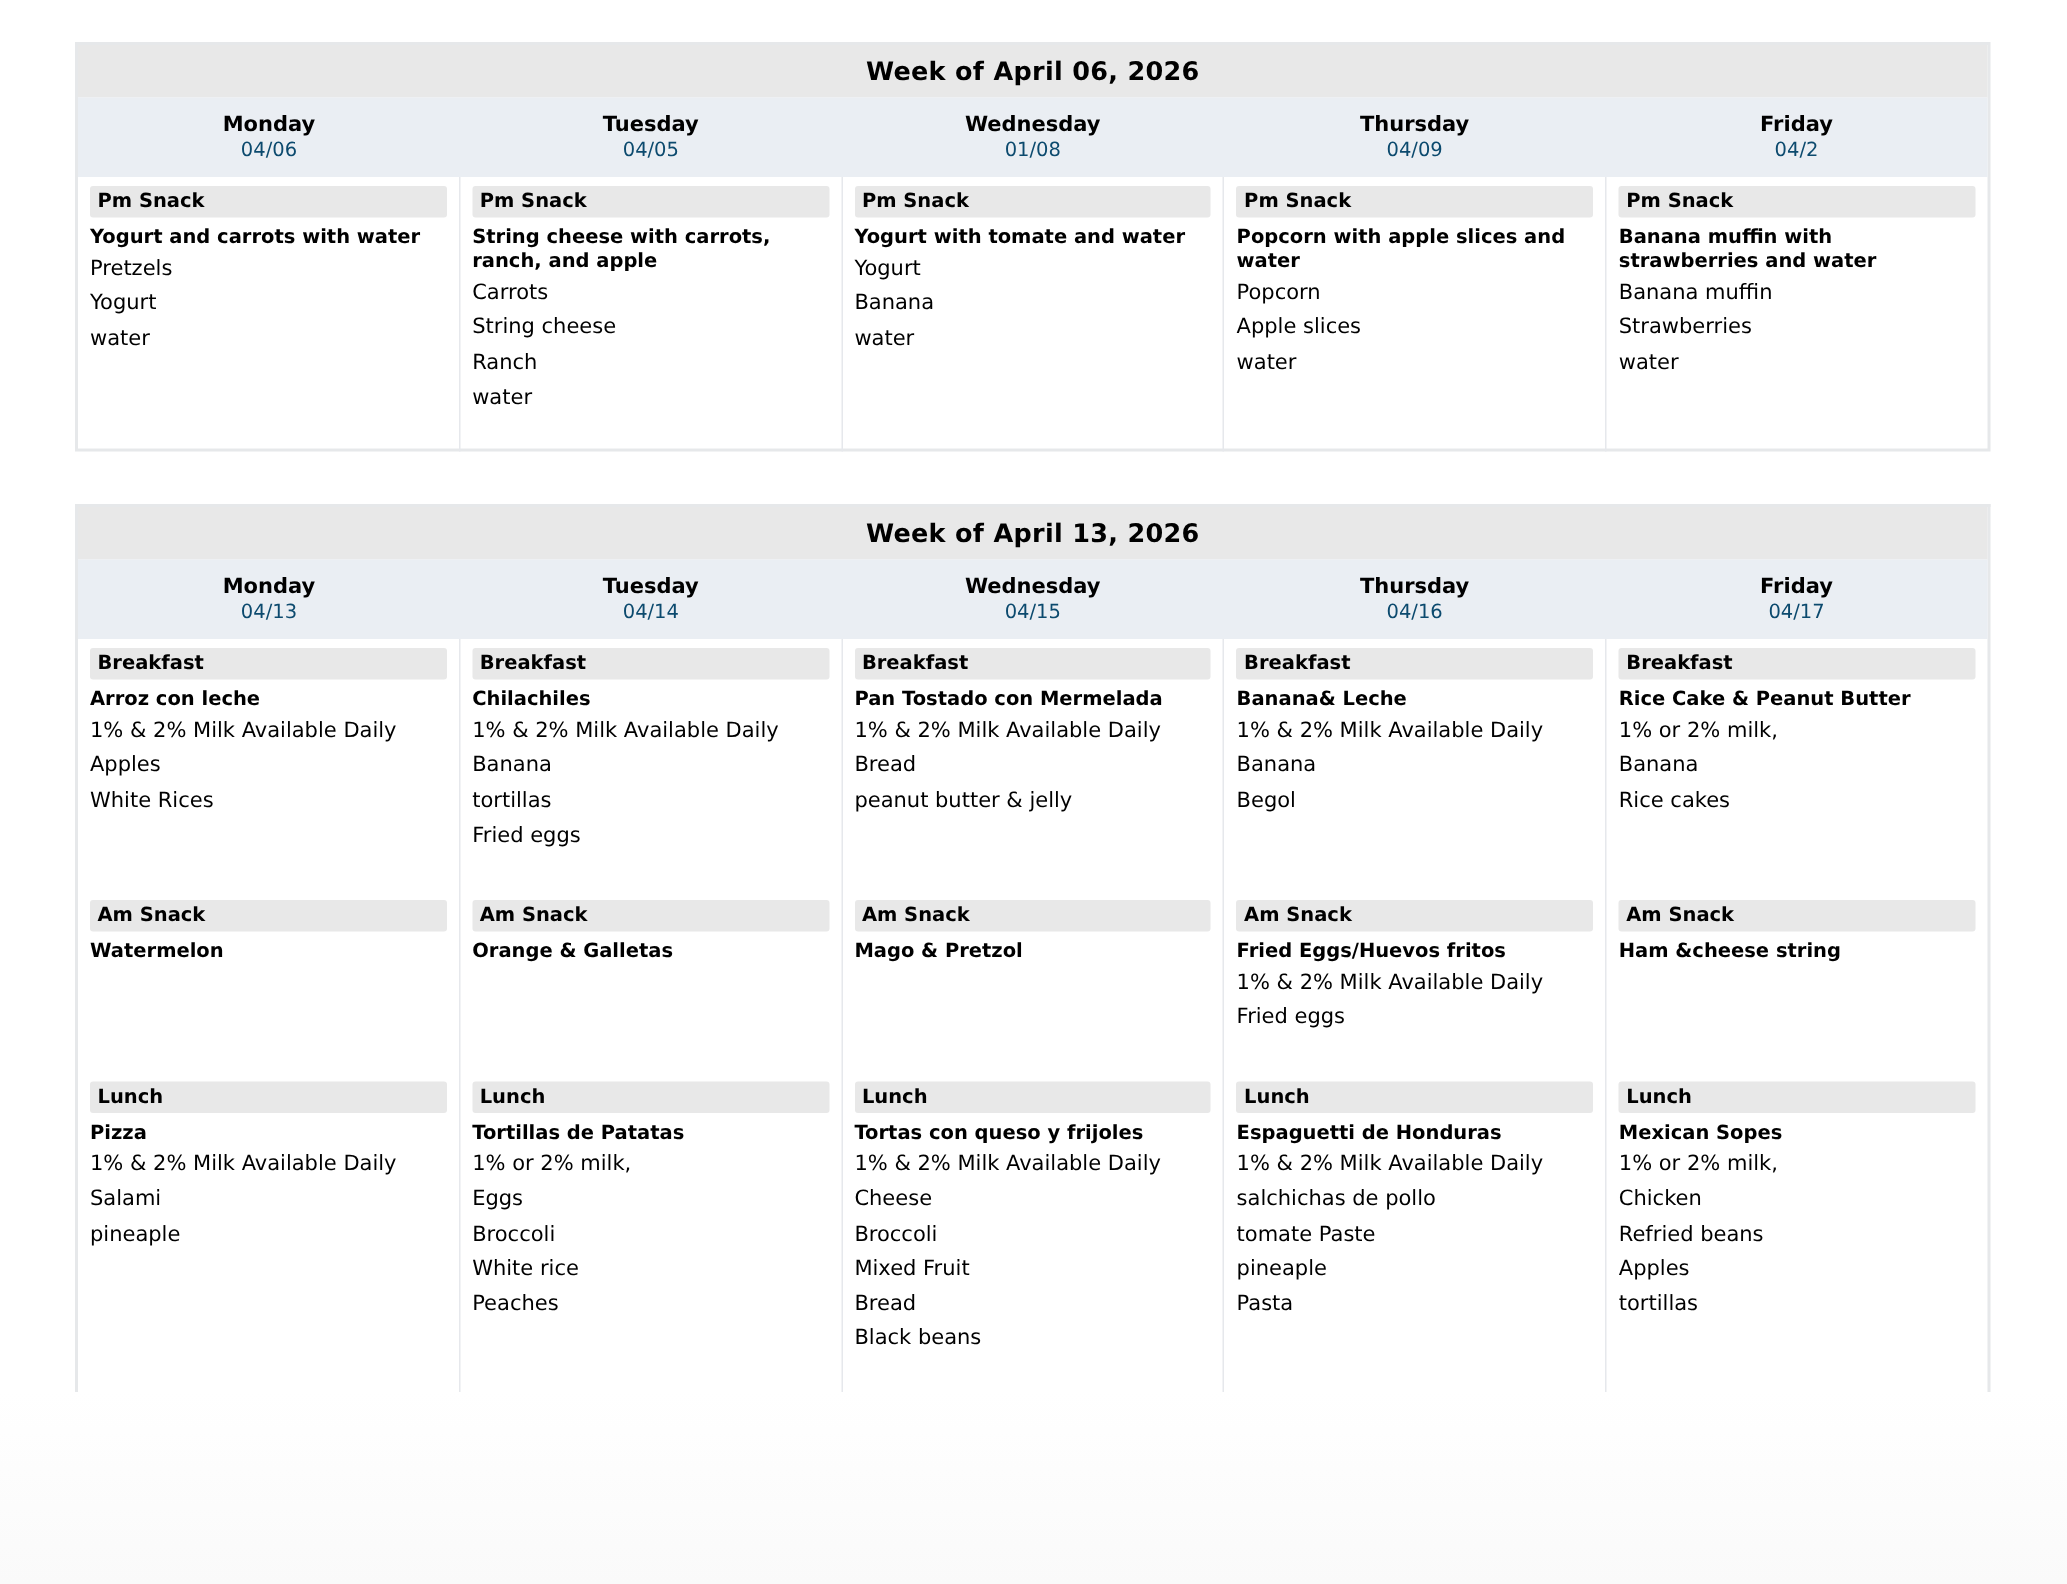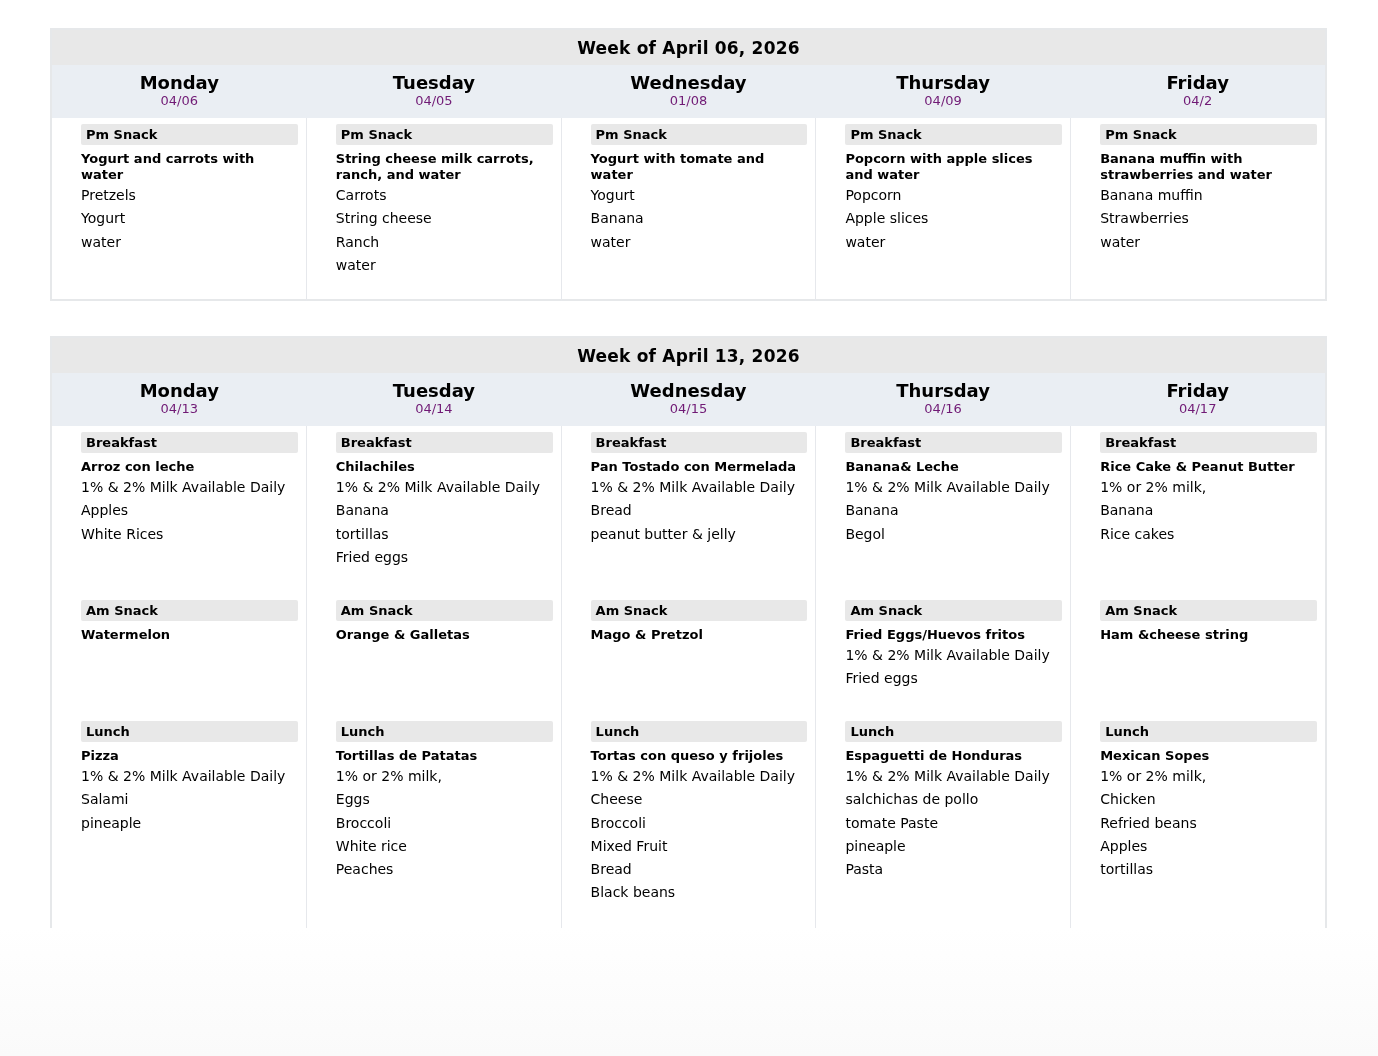--- a/index.html
+++ b/index.html
@@ -11,28 +11,28 @@
   .week {
     position: absolute; left: 50px; width: 1277px;
     border: 2px solid #e6e8ea; box-sizing: border-box; background: #fff;
   }
   .week-title {
     background: #e8e8e8; height: 35px; line-height: 37px; text-align: center;
     font-weight: bold; font-size: 17px; letter-spacing: 0.2px;
   }
   .day-header-row { display: flex; background: #eaeef3; height: 53px; }
   .day-header { flex: 1; text-align: center; padding-top: 8px; box-sizing: border-box; }
-  .day-name { font-weight: bold; font-size: 18px; line-height: 20px; }
-  .day-date { font-size: 13px; color: #701a75; line-height: 16px; }
+  .day-name { font-weight: bold; font-size: 14px; line-height: 20px; }
+  .day-date { font-size: 13px; color: #0c4a6e; line-height: 16px; }
   .days-body { display: flex; }
   .day-col {
     flex: 1; border-right: 1px solid #e6e8ec; padding: 6px 8px 0 8px; box-sizing: border-box;
   }
   .day-col:last-child { border-right: none; }
-  .meal { margin-bottom: 0; margin-left: 21px; }
+  .meal { margin-bottom: 0; }
   .meal-label {
     background: #e8e8e8; font-weight: bold; font-size: 13px;
     height: 21px; line-height: 21px; padding-left: 5px; border-radius: 2px;
   }
   .meal-title { font-weight: bold; font-size: 13px; line-height: 16px; margin-top: 6px; margin-bottom: 1px; }
   .meal-item { font-size: 14px; line-height: 23.3px; }
   #week1 { top: 28px; height: 273px; }
   #week1 .days-body { height: 183px; }
   #week2 { top: 336px; height: 593px; border-bottom: none; }
   #week2 .days-body { height: 503px; overflow: hidden; }
@@ -79,21 +79,21 @@
           <div class="meal-label">Pm Snack</div>
           <div class="meal-title">Yogurt and carrots with water</div>
           <div class="meal-item">Pretzels</div>
           <div class="meal-item">Yogurt</div>
           <div class="meal-item">water</div>
         </div>
       </div>
       <div class="day-col">
         <div class="meal slot slot-0">
           <div class="meal-label">Pm Snack</div>
-          <div class="meal-title">String cheese milk carrots, ranch, and water</div>
+          <div class="meal-title">String cheese with carrots, ranch, and apple</div>
           <div class="meal-item">Carrots</div>
           <div class="meal-item">String cheese</div>
           <div class="meal-item">Ranch</div>
           <div class="meal-item">water</div>
         </div>
       </div>
       <div class="day-col">
         <div class="meal slot slot-0">
           <div class="meal-label">Pm Snack</div>
           <div class="meal-title">Yogurt with tomate and water</div>

